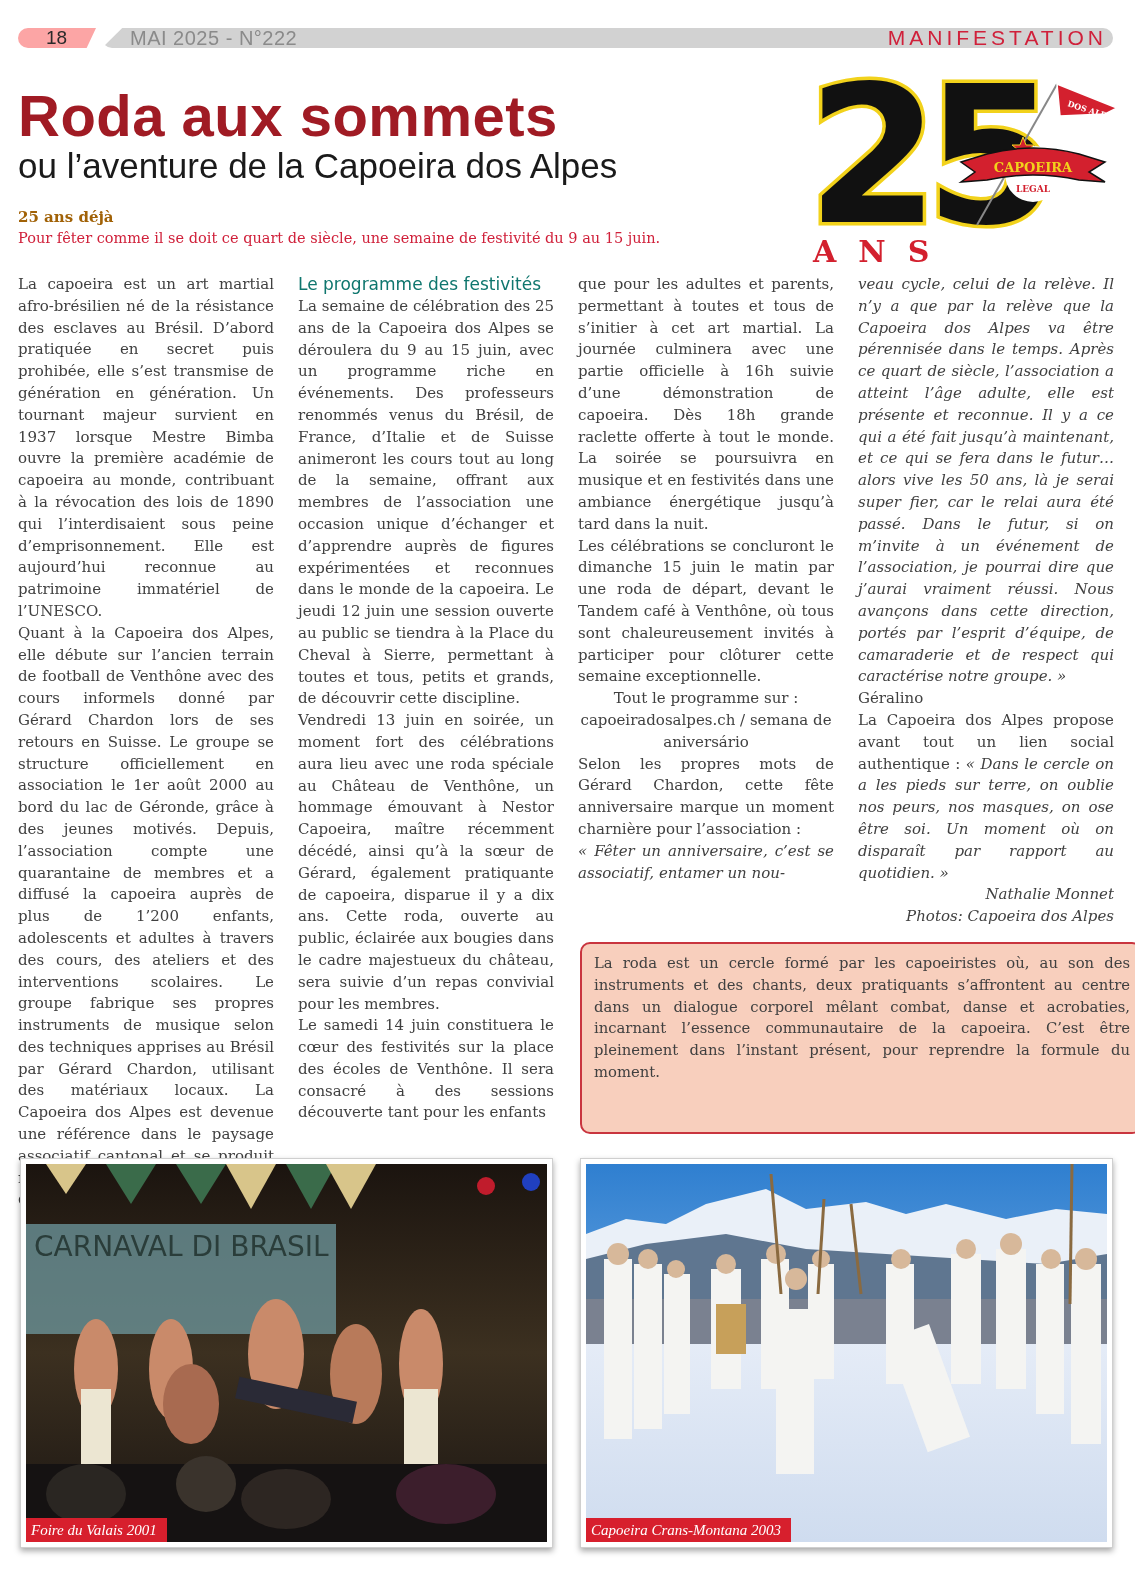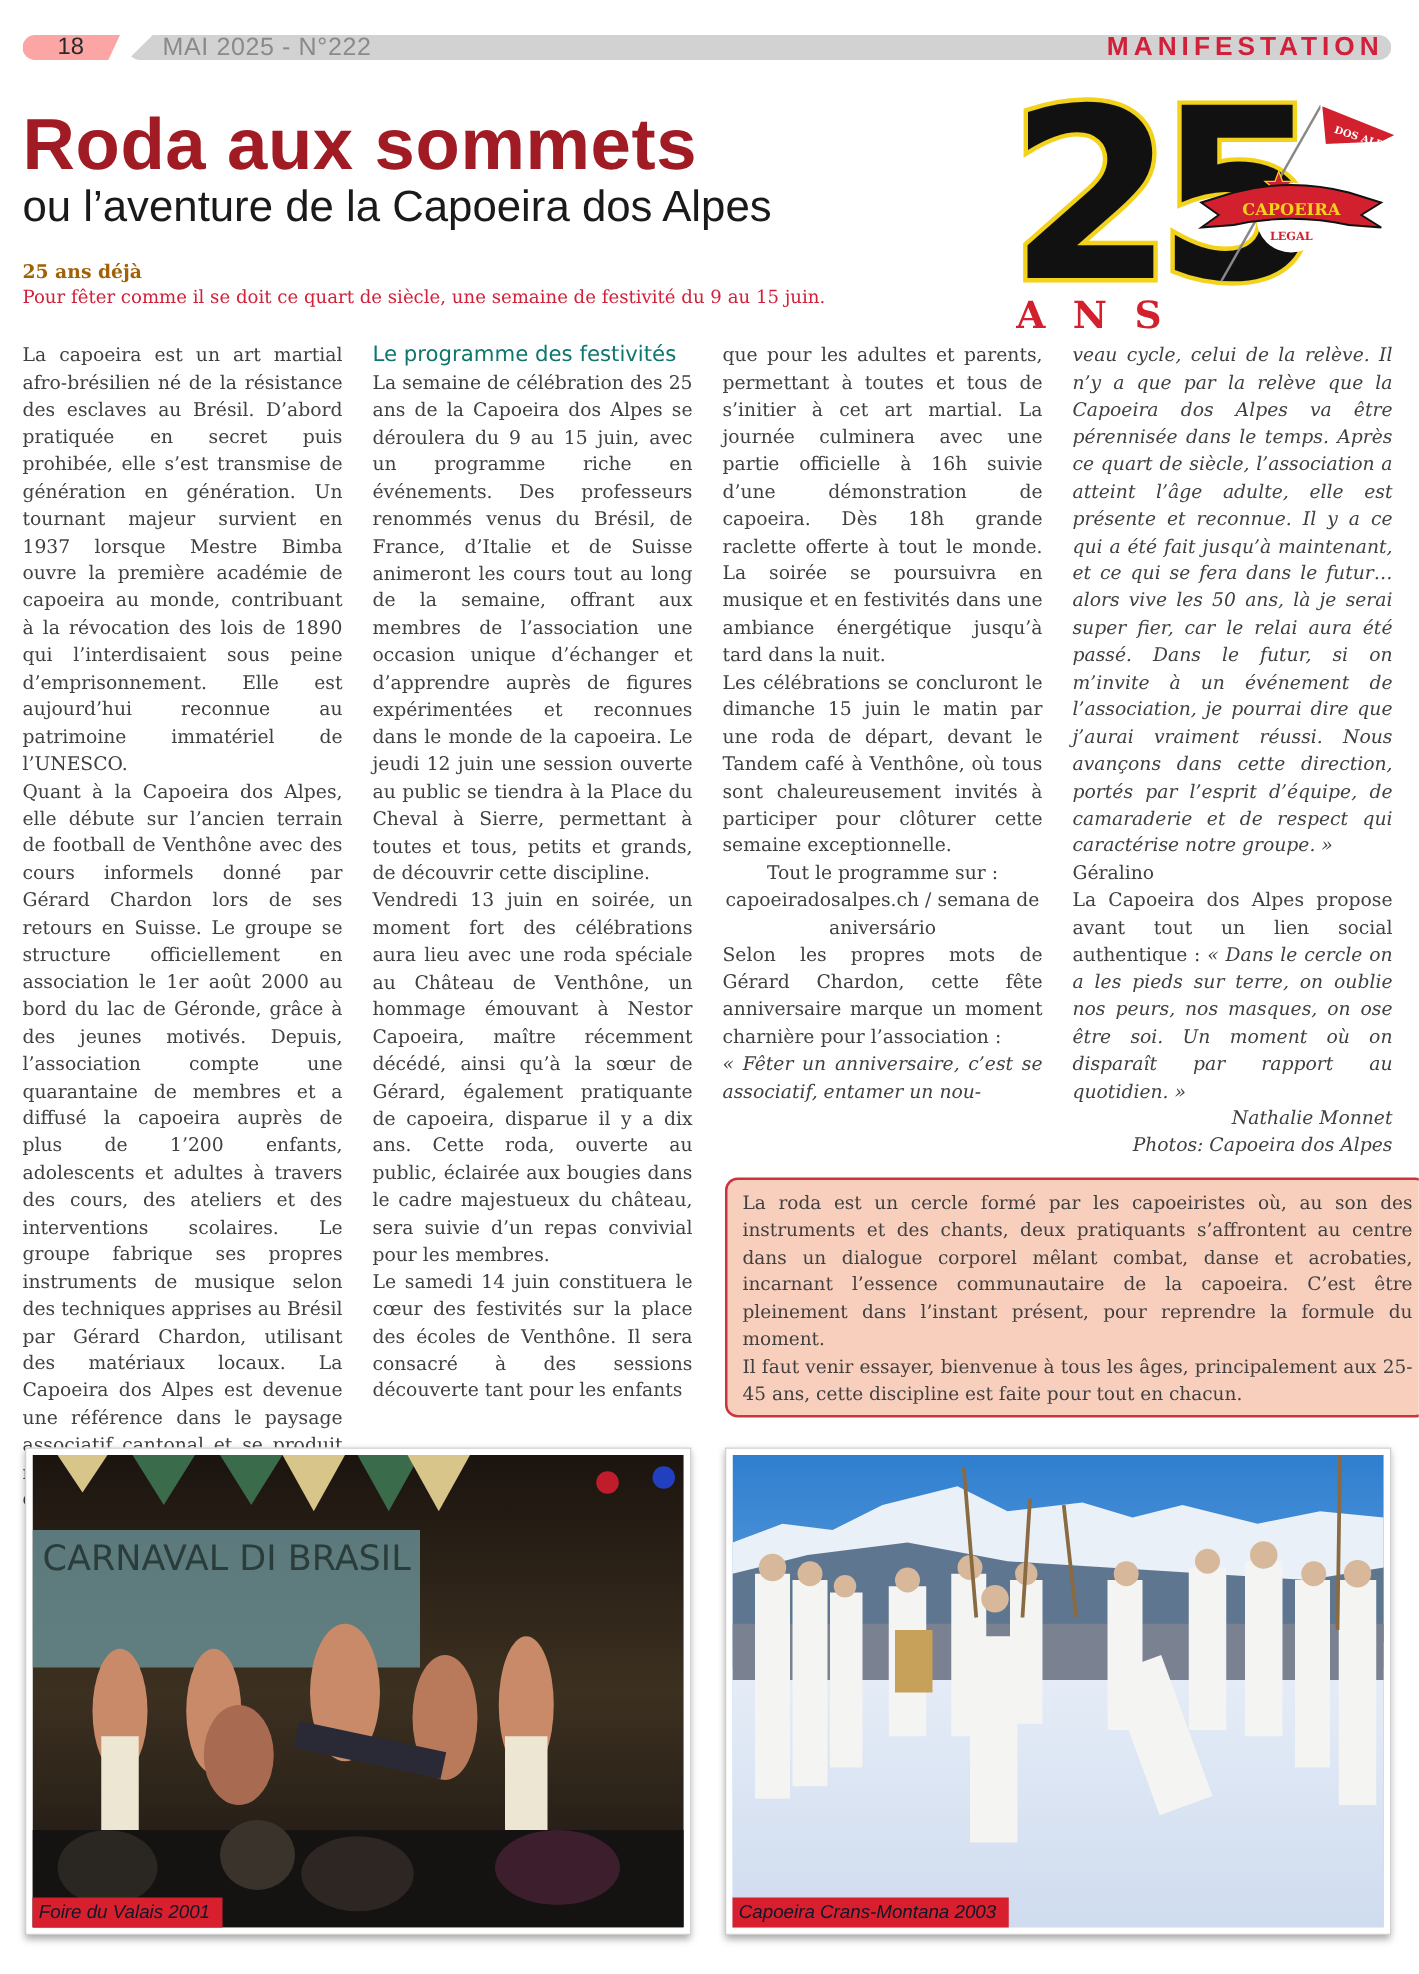--- a/index.html
+++ b/index.html
@@ -4,21 +4,21 @@
 <style>
   * { box-sizing: border-box; margin: 0; padding: 0; }
   html, body { width: 1135px; height: 1579px; background: #ffffff; overflow: hidden; }
   body { position: relative; font-family: "DejaVu Serif", serif; color: #3a3a3a; }
 
   
   .topbar { position: absolute; left: 18px; top: 28px; width: 1095px; height: 20px; }
   .page-num { position: absolute; left: 0; top: 0; width: 78px; height: 20px; background: #fca5a5; border-radius: 10px 0 0 10px; clip-path: polygon(0 0, 100% 0, 88% 100%, 0 100%); font-family: "Liberation Sans", sans-serif; font-size: 19px; line-height: 20px; color: #2a2a2a; padding-left: 28px; }
   .issue-band { position: absolute; left: 84px; top: 0; width: 1011px; height: 20px; background: #d2d2d2; border-radius: 10px 10px 10px 10px; clip-path: polygon(2% 0, 100% 0, 100% 100%, 0 100%); }
   .issue-label { position: absolute; left: 112px; top: 0; font-family: "Liberation Sans", sans-serif; font-size: 20px; line-height: 20px; color: #8a8a8a; letter-spacing: 0.5px; }
-  .section-label { position: absolute; right: 6px; top: -1px; font-family: "Liberation Sans", sans-serif; font-weight: bold; font-size: 21px; line-height: 22px; color: #d0203a; letter-spacing: 4px; }
+  .section-label { position: absolute; right: 6px; top: -1px; font-family: "Liberation Sans", sans-serif; font-weight: normal; font-size: 21px; line-height: 22px; color: #d0203a; letter-spacing: 4px; }
 
   
   .title { position: absolute; left: 18px; top: 84px; font-family: "Liberation Sans", sans-serif; font-size: 58px; line-height: 64px; color: #a01b24; letter-spacing: 0.5px; }
   .subtitle { position: absolute; left: 18px; top: 146px; font-family: "Liberation Sans", sans-serif; font-size: 35px; line-height: 40px; color: #1a1a1a; }
   .kicker { position: absolute; left: 18px; top: 208px; font-family: "DejaVu Serif", serif; font-weight: bold; font-size: 15px; color: #a16207; }
   .lede { position: absolute; left: 18px; top: 230px; font-family: "DejaVu Serif", serif; font-size: 14.5px; color: #d0203a; }
 
   
   .logo { position: absolute; left: 805px; top: 62px; width: 320px; height: 208px; }
 
@@ -35,21 +35,21 @@
   .signature { text-align: right; font-style: italic; margin-top: 22px; }
 
   
   .infobox { position: absolute; left: 580px; top: 942px; width: 562px; height: 192px; background: #f8cfbd; border: 2px solid #c9353f; border-radius: 10px; padding: 8px 10px 8px 12px; font-family: "DejaVu Serif", serif; font-size: 14.8px; line-height: 21.8px; color: #404040; text-align: justify; }
 
   
   .photo { position: absolute; top: 1158px; width: 533px; height: 390px; background: #fff; border: 1px solid #cfcfcf; box-shadow: 0 3px 6px rgba(0,0,0,0.35); padding: 5px; }
   .p1 { left: 20px; }
   .p2 { left: 580px; }
   .photo svg { display: block; width: 100%; height: 100%; }
-  .caption { position: absolute; left: 5px; bottom: 5px; background: #d71f2d; color: #0f172a; font-family: Liberation Sans, sans-serif; font-style: italic; font-size: 15px; line-height: 24px; padding: 0 10px 0 5px; }
+  .caption { position: absolute; left: 5px; bottom: 5px; background: #d71f2d; color: #ffffff; font-family: Liberation Serif, serif; font-style: italic; font-size: 15px; line-height: 24px; padding: 0 10px 0 5px; }
 </style>
 </head>
 <body>
 
 <div class="topbar">
   <div class="issue-band"></div>
   <div class="page-num">18</div>
   <div class="issue-label">MAI 2025 - N°222</div>
   <div class="section-label">MANIFESTATION</div>
 </div>
@@ -97,21 +97,20 @@
 <div class="col c4">
   <p class="it">veau cycle, celui de la relève. Il n’y a que par la relève que la Capoeira dos Alpes va être pérennisée dans le temps. Après ce quart de siècle, l’association a atteint l’âge adulte, elle est présente et reconnue. Il y a ce qui a été fait jusqu’à maintenant, et ce qui se fera dans le futur… alors vive les 50 ans, là je serai super fier, car le relai aura été passé. Dans le futur, si on m’invite à un événement de l’association, je pourrai dire que j’aurai vraiment réussi. Nous avançons dans cette direction, portés par l’esprit d’équipe, de camaraderie et de respect qui caractérise notre groupe. »</p>
   <p>Géralino</p>
   <p><span>La Capoeira dos Alpes propose avant tout un lien social authentique : </span><span class="it">« Dans le cercle on a les pieds sur terre, on oublie nos peurs, nos masques, on ose être soi. Un moment où on disparaît par rapport au quotidien. »</span></p>
   <p class="signature">Nathalie Monnet</p>
   <p class="signature" style="margin-top:0;">Photos: Capoeira dos Alpes</p>
 </div>
 
 <div class="infobox">
   <p>La roda est un cercle formé par les capoeiristes où, au son des instruments et des chants, deux pratiquants s’affrontent au centre dans un dialogue corporel mêlant combat, danse et acrobaties, incarnant l’essence communautaire de la capoeira. C’est être pleinement dans l’instant présent, pour reprendre la formule du moment.</p>
-  <p>Il faut venir essayer, bienvenue à tous les âges, principalement aux 25-45 ans, cette discipline est faite pour tout en chacun.</p>
 </div>
 
 <div class="photo p1">
   <svg viewBox="0 0 521 378" preserveAspectRatio="none">
     <defs>
       <linearGradient id="stage" x1="0" y1="0" x2="0" y2="1">
         <stop offset="0" stop-color="#1b140f"></stop>
         <stop offset="0.5" stop-color="#3c3020"></stop>
         <stop offset="1" stop-color="#1a1512"></stop>
       </linearGradient>

